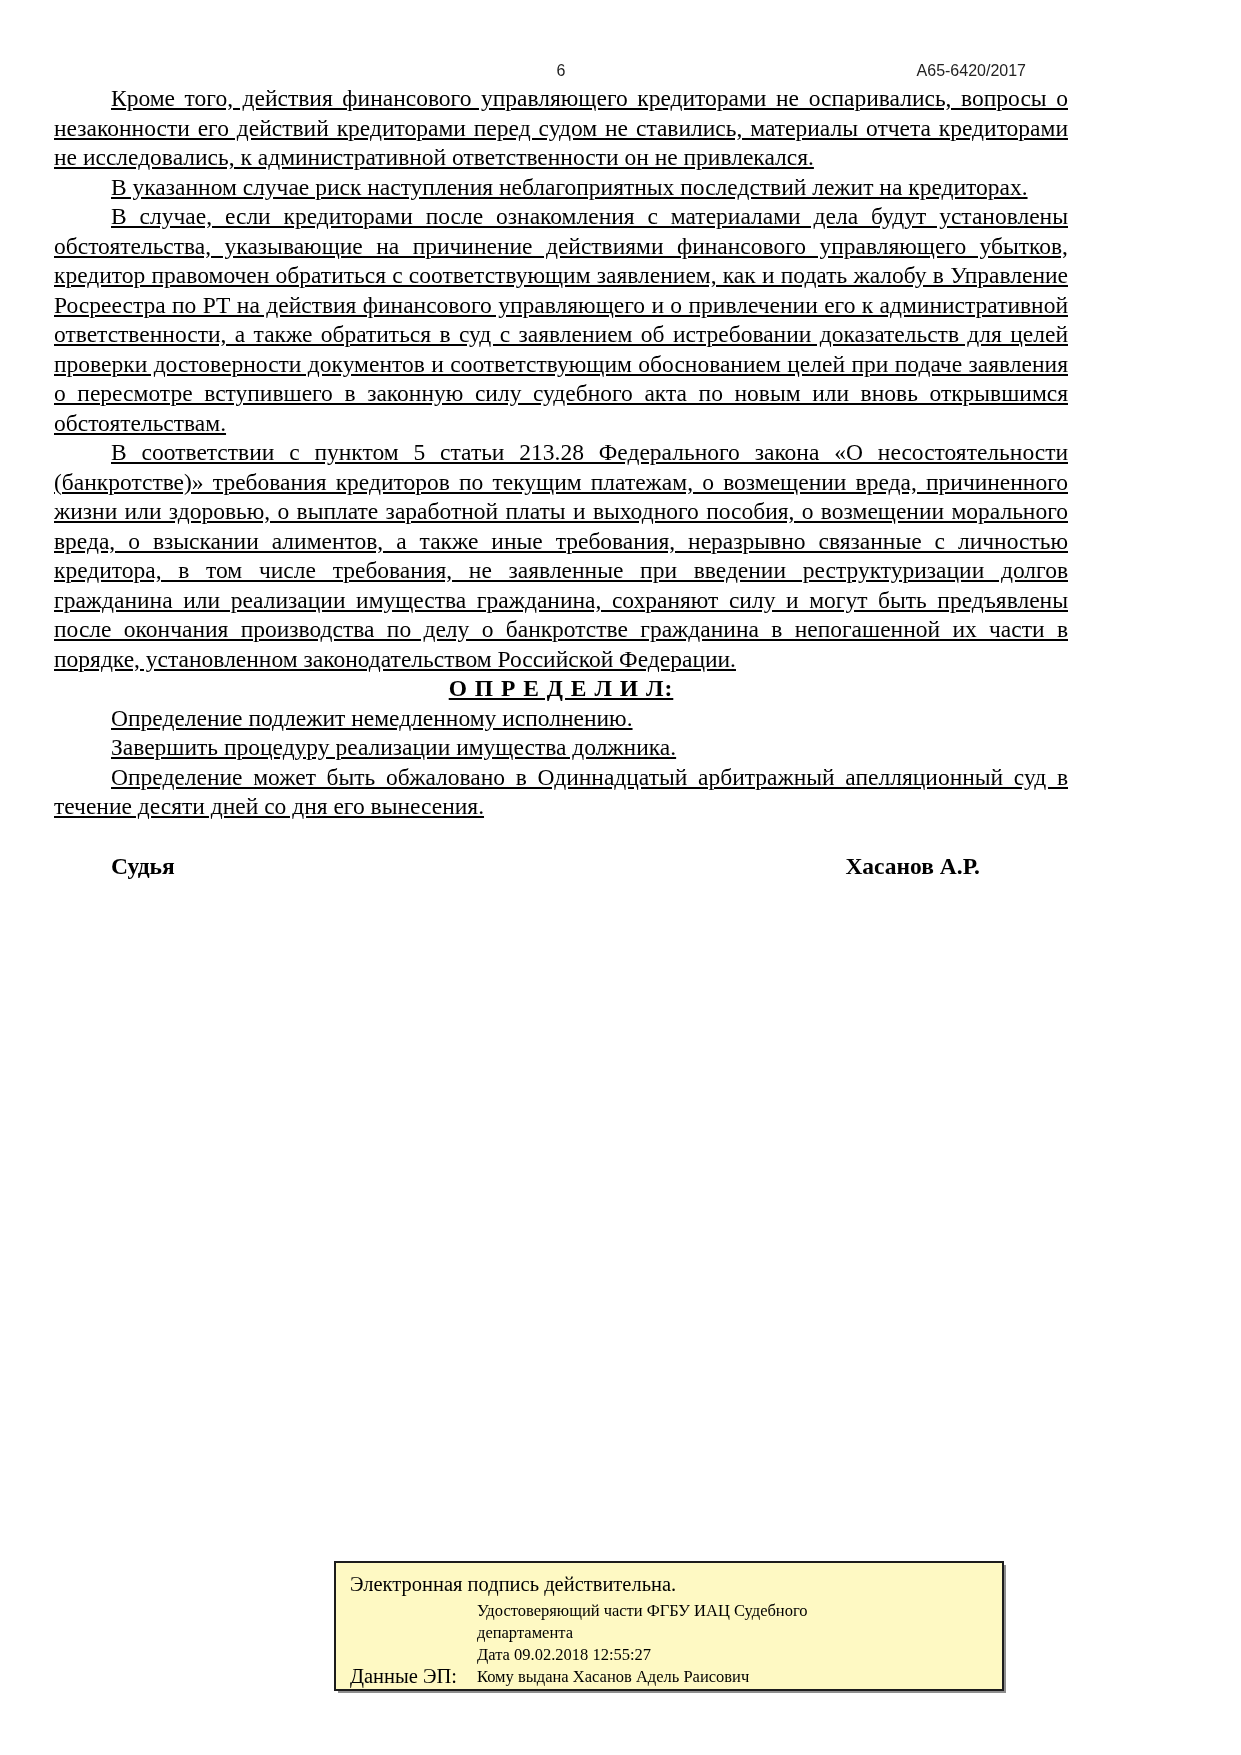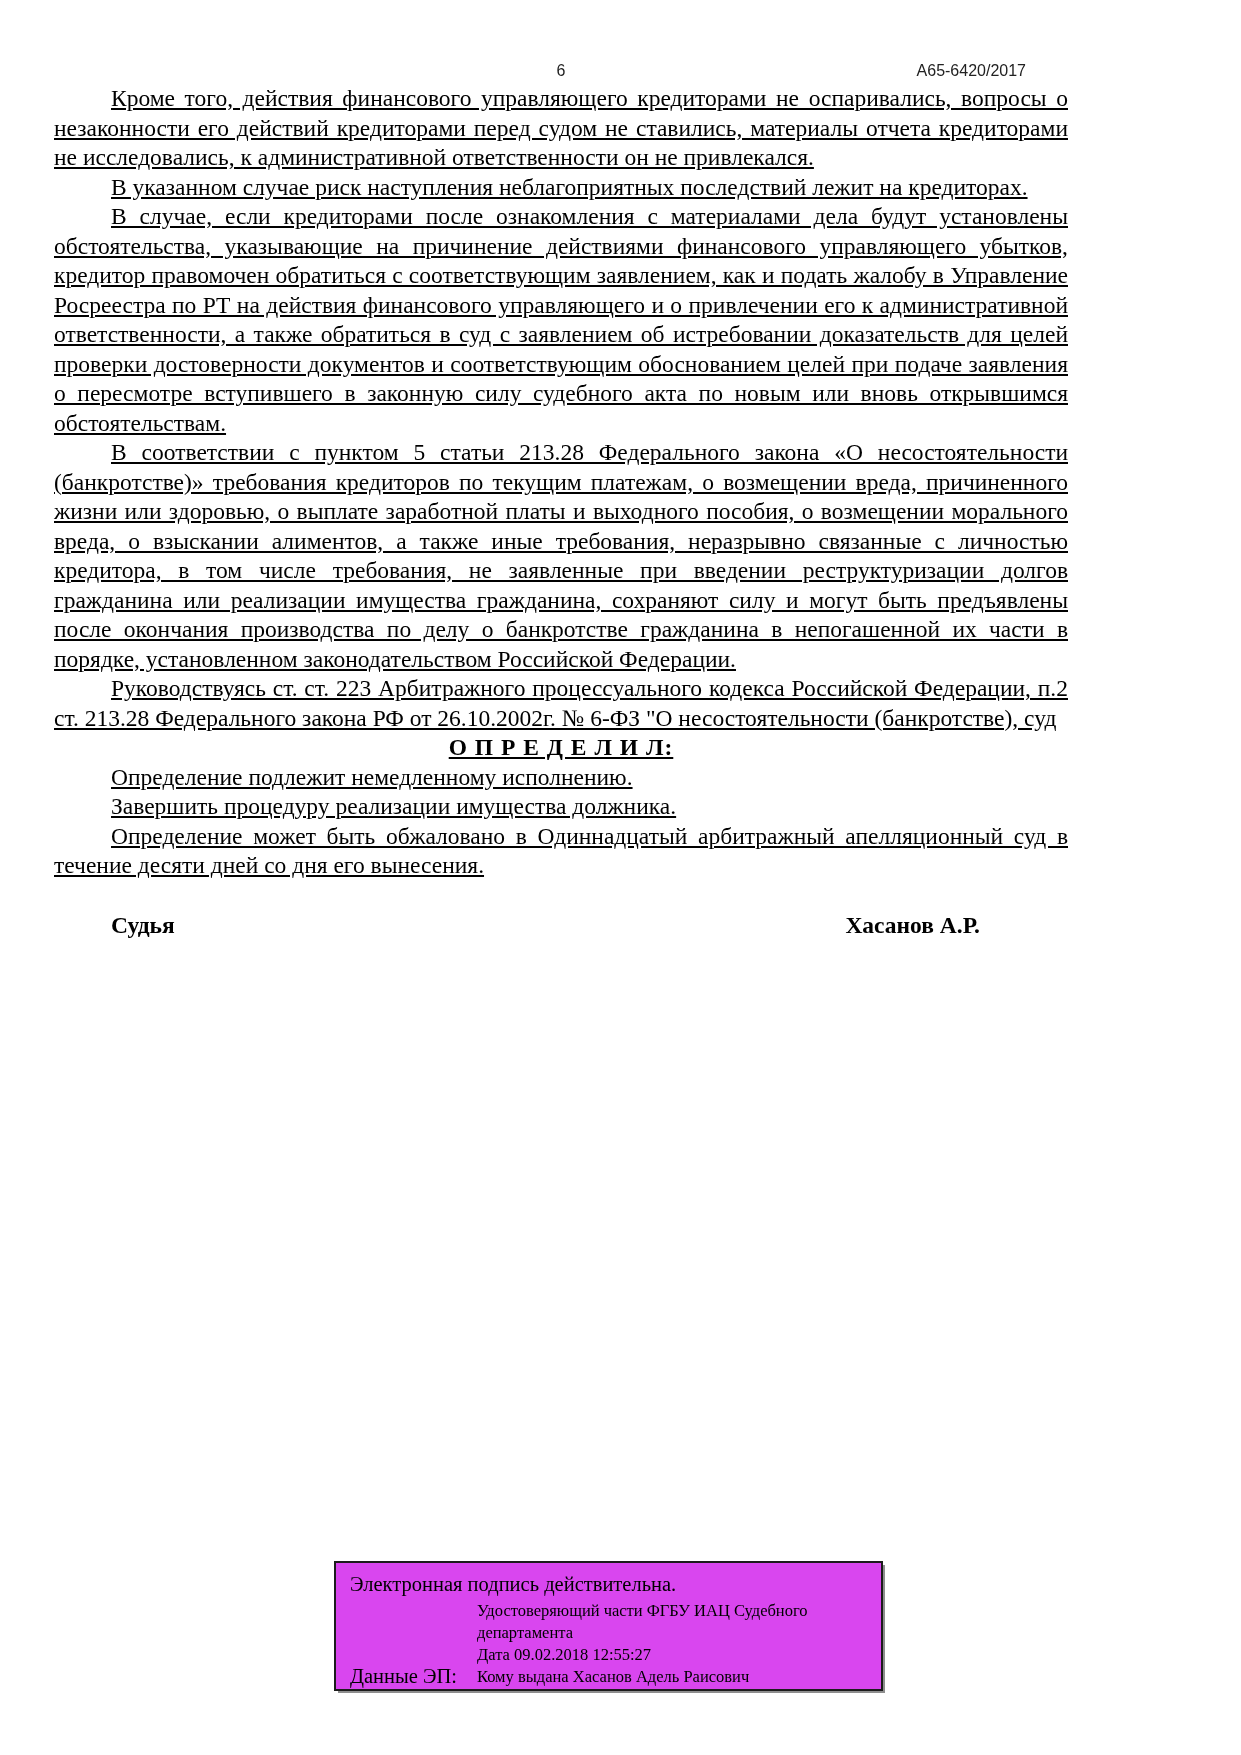--- a/index.html
+++ b/index.html
@@ -65,26 +65,26 @@
     justify-content: space-between;
     font-weight: bold;
     padding-left: 57px;
     padding-right: 88px;
   }
   
   .sig-box {
     position: absolute;
     left: 334px;
     top: 1561px;
-    width: 549px;
+    width: 670px;
     height: 130px;
     box-sizing: border-box;
     border: 2px solid #1c1c1c;
     box-shadow: 3px 3px 0 -1px #8e8e8e;
-    background: #d946ef;
+    background: #fef9c3;
   }
   .sig-status {
     margin: 8px 14px 2px 14px;
     font-size: 20.5px;
     line-height: 27px;
   }
   .sig-row {
     display: flex;
     margin: 0 10px 0 14px;
     align-items: flex-end;
@@ -110,21 +110,20 @@
   <div class="header">
     <span class="page-num">6</span>
     <span class="case-num">А65-6420/2017</span>
   </div>
 
   <div class="content">
     <p>Кроме того, действия финансового управляющего кредиторами не оспаривались, вопросы о незаконности его действий кредиторами перед судом не ставились, материалы отчета кредиторами не исследовались, к административной ответственности он не привлекался.</p>
     <p>В указанном случае риск наступления неблагоприятных последствий лежит на кредиторах.</p>
     <p>В случае, если кредиторами после ознакомления с материалами дела будут установлены обстоятельства, указывающие на причинение действиями финансового управляющего убытков, кредитор правомочен обратиться с соответствующим заявлением, как и подать жалобу в Управление Росреестра по РТ на действия финансового управляющего и о привлечении его к административной ответственности, а также обратиться в суд с заявлением об истребовании доказательств для целей проверки достоверности документов и соответствующим обоснованием целей при подаче заявления о пересмотре вступившего в законную силу судебного акта по новым или вновь открывшимся обстоятельствам.</p>
     <p>В соответствии с пунктом 5 статьи 213.28 Федерального закона «О несостоятельности (банкротстве)» требования кредиторов по текущим платежам, о возмещении вреда, причиненного жизни или здоровью, о выплате заработной платы и выходного пособия, о возмещении морального вреда, о взыскании алиментов, а также иные требования, неразрывно связанные с личностью кредитора, в том числе требования, не заявленные при введении реструктуризации долгов гражданина или реализации имущества гражданина, сохраняют силу и могут быть предъявлены после окончания производства по делу о банкротстве гражданина в непогашенной их части в порядке, установленном законодательством Российской Федерации.</p>
-    <p>Руководствуясь ст. ст. 223 Арбитражного процессуального кодекса Российской Федерации, п.2 ст. 213.28 Федерального закона РФ от 26.10.2002г. № 6-ФЗ "О несостоятельности (банкротстве), суд</p>
     <p class="ruling-heading">О П Р Е Д Е Л И Л:</p>
     <p>Определение подлежит немедленному исполнению.</p>
     <p>Завершить процедуру реализации имущества должника.</p>
     <p>Определение может быть обжаловано в Одиннадцатый арбитражный апелляционный суд в течение десяти дней со дня его вынесения.</p>
 
     <div class="judge-row">
       <span>Судья</span>
       <span>Хасанов А.Р.</span>
     </div>
   </div>

